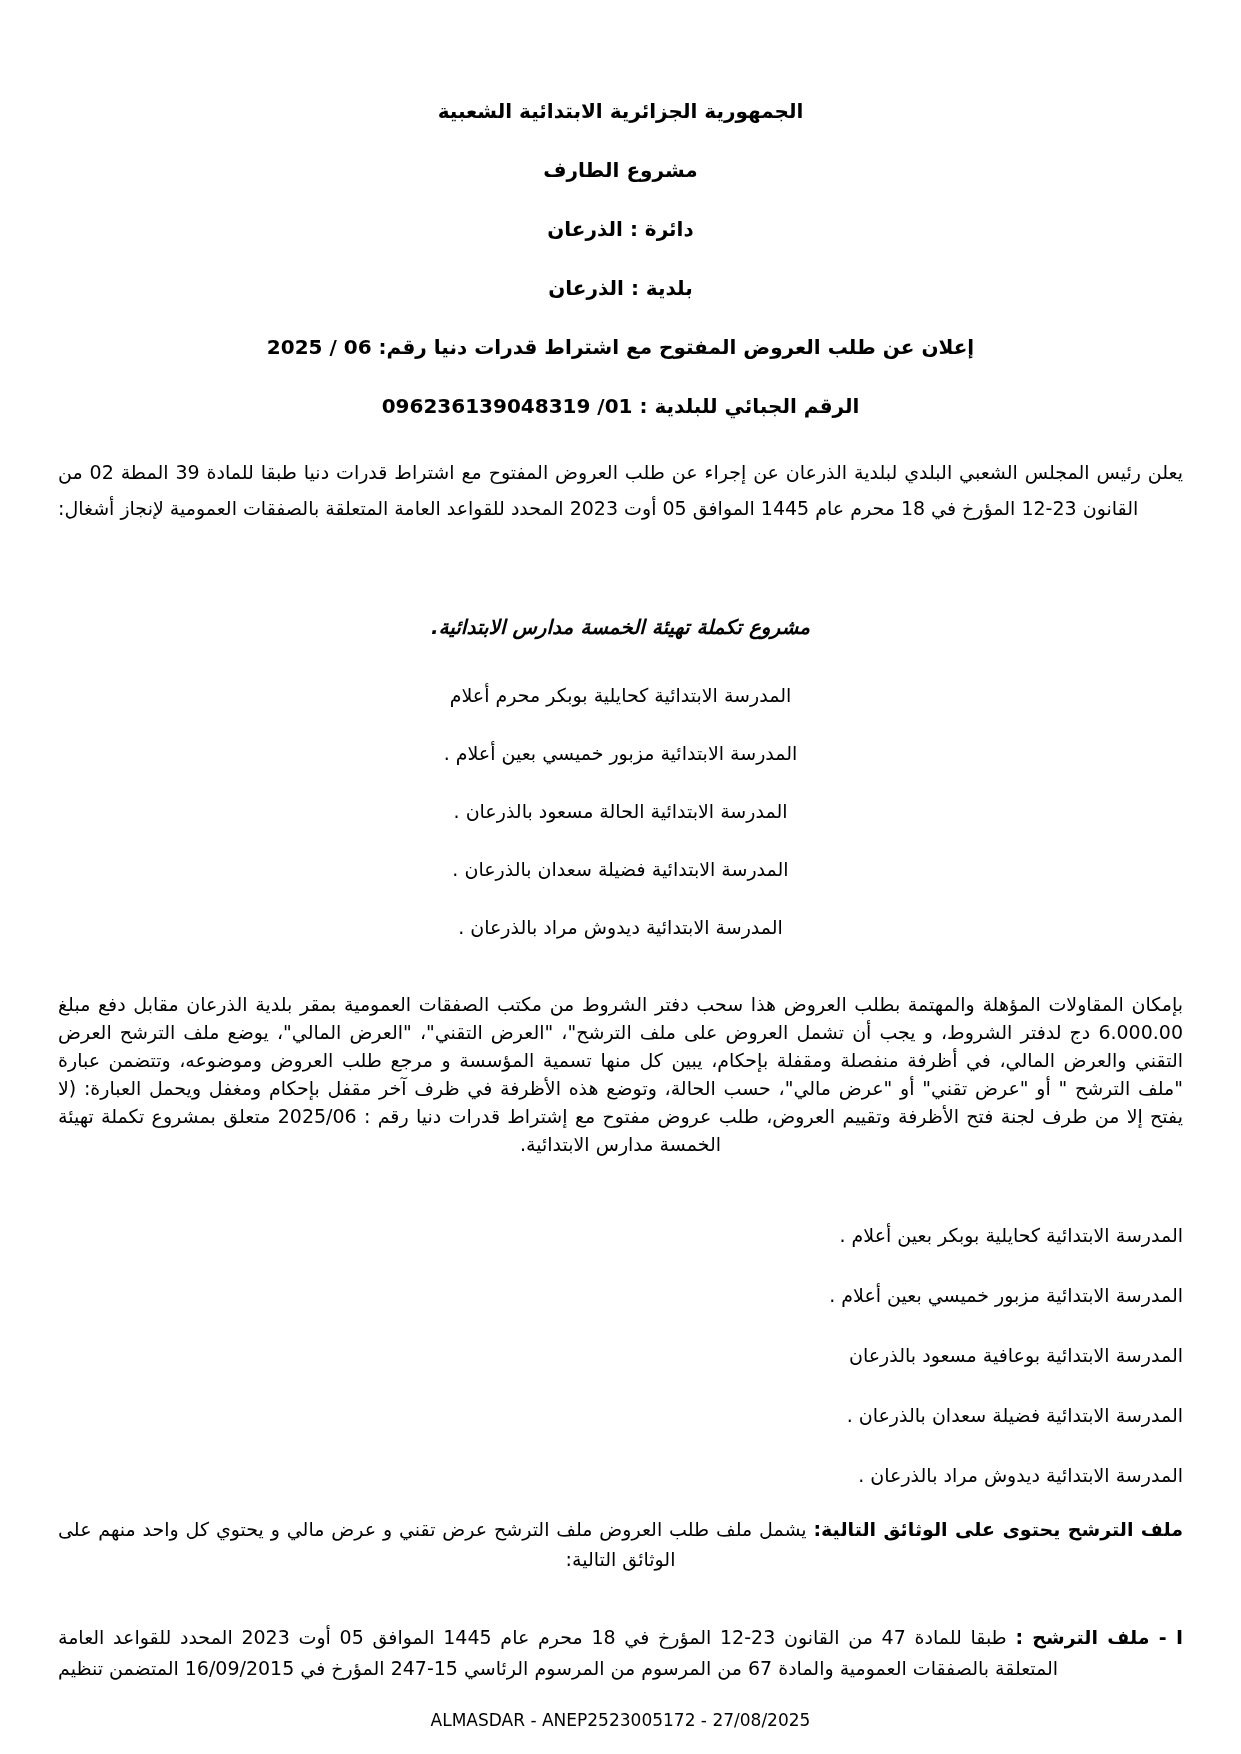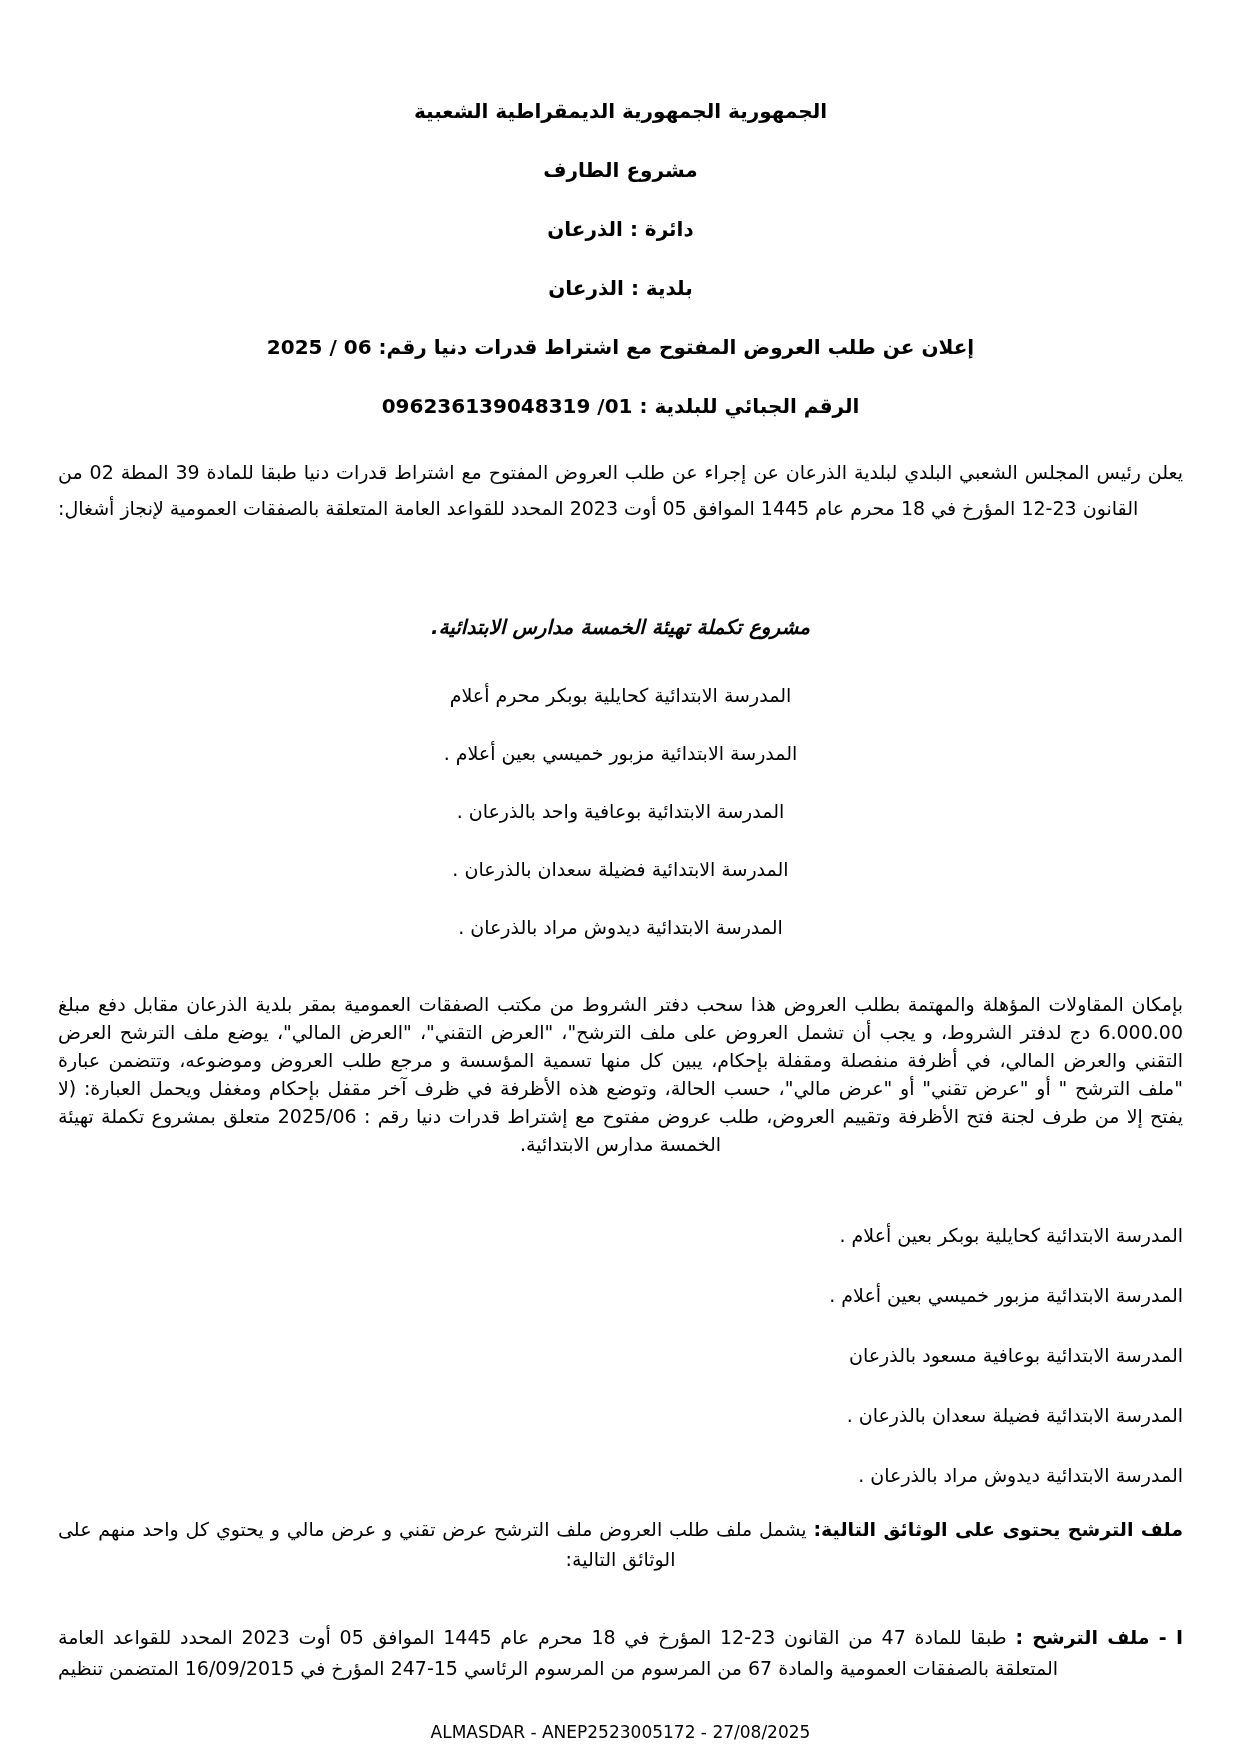--- a/index.html
+++ b/index.html
@@ -78,50 +78,50 @@
     line-height: 31px;
     text-align-last: left;
   }
   .lead {
     font-weight: bold;
   }
   .footer {
     position: absolute;
     left: 0;
     right: 0;
-    bottom: 12px;
+    bottom: 24px;
     text-align: center;
     direction: ltr;
     font-size: 17px;
     font-family: "DejaVu Sans", sans-serif;
     color: #000000;
   }
 </style>
 </head>
 <body>
 
 <div class="page">
 
   <div>
-    <div class="hdr">الجمهورية الجمهورية الديمقراطية الشعبية</div>
+    <div class="hdr">الجمهورية الجزائرية الابتدائية الشعبية</div>
     <div class="hdr">مشروع الطارف</div>
     <div class="hdr">دائرة : الذرعان</div>
     <div class="hdr">بلدية : الذرعان</div>
     <div class="hdr">إعلان عن طلب العروض المفتوح مع اشتراط قدرات دنيا رقم: 06 / 2025</div>
     <div class="hdr">الرقم الجبائي للبلدية : 01/ 096236139048319</div>
   </div>
 
   <p class="para p1">يعلن رئيس المجلس الشعبي البلدي لبلدية الذرعان عن إجراء عن طلب العروض المفتوح مع اشتراط قدرات دنيا طبقا للمادة 39 المطة 02 من القانون 23-12 المؤرخ في 18 محرم عام 1445 الموافق 05 أوت 2023 المحدد للقواعد العامة المتعلقة بالصفقات العمومية لإنجاز أشغال:</p>
 
   <div class="project-title">مشروع تكملة تهيئة الخمسة مدارس الابتدائية.</div>
 
   <div class="list list-first">
     <div class="li">المدرسة الابتدائية كحايلية بوبكر محرم أعلام</div>
     <div class="li">المدرسة الابتدائية مزبور خميسي بعين أعلام .</div>
-    <div class="li">المدرسة الابتدائية بوعافية واحد بالذرعان .</div>
+    <div class="li">المدرسة الابتدائية الحالة مسعود بالذرعان .</div>
     <div class="li">المدرسة الابتدائية فضيلة سعدان بالذرعان .</div>
     <div class="li">المدرسة الابتدائية ديدوش مراد بالذرعان .</div>
   </div>
 
   <p class="para p2">بإمكان المقاولات المؤهلة والمهتمة بطلب العروض هذا سحب دفتر الشروط من مكتب الصفقات العمومية بمقر بلدية الذرعان مقابل دفع مبلغ 6.000.00 دج لدفتر الشروط، و يجب أن تشمل العروض على ملف الترشح"، "العرض التقني"، "العرض المالي"، يوضع ملف الترشح العرض التقني والعرض المالي، في أظرفة منفصلة ومقفلة بإحكام، يبين كل منها تسمية المؤسسة و مرجع طلب العروض وموضوعه، وتتضمن عبارة "ملف الترشح " أو "عرض تقني" أو "عرض مالي"، حسب الحالة، وتوضع هذه الأظرفة في ظرف آخر مقفل بإحكام ومغفل ويحمل العبارة: (لا يفتح إلا من طرف لجنة فتح الأظرفة وتقييم العروض، طلب عروض مفتوح مع إشتراط قدرات دنيا رقم : 2025/06 متعلق بمشروع تكملة تهيئة الخمسة مدارس الابتدائية.</p>
 
   <div class="list list-second">
     <div class="li">المدرسة الابتدائية كحايلية بوبكر بعين أعلام .</div>
     <div class="li">المدرسة الابتدائية مزبور خميسي بعين أعلام .</div>
     <div class="li">المدرسة الابتدائية بوعافية مسعود بالذرعان</div>

